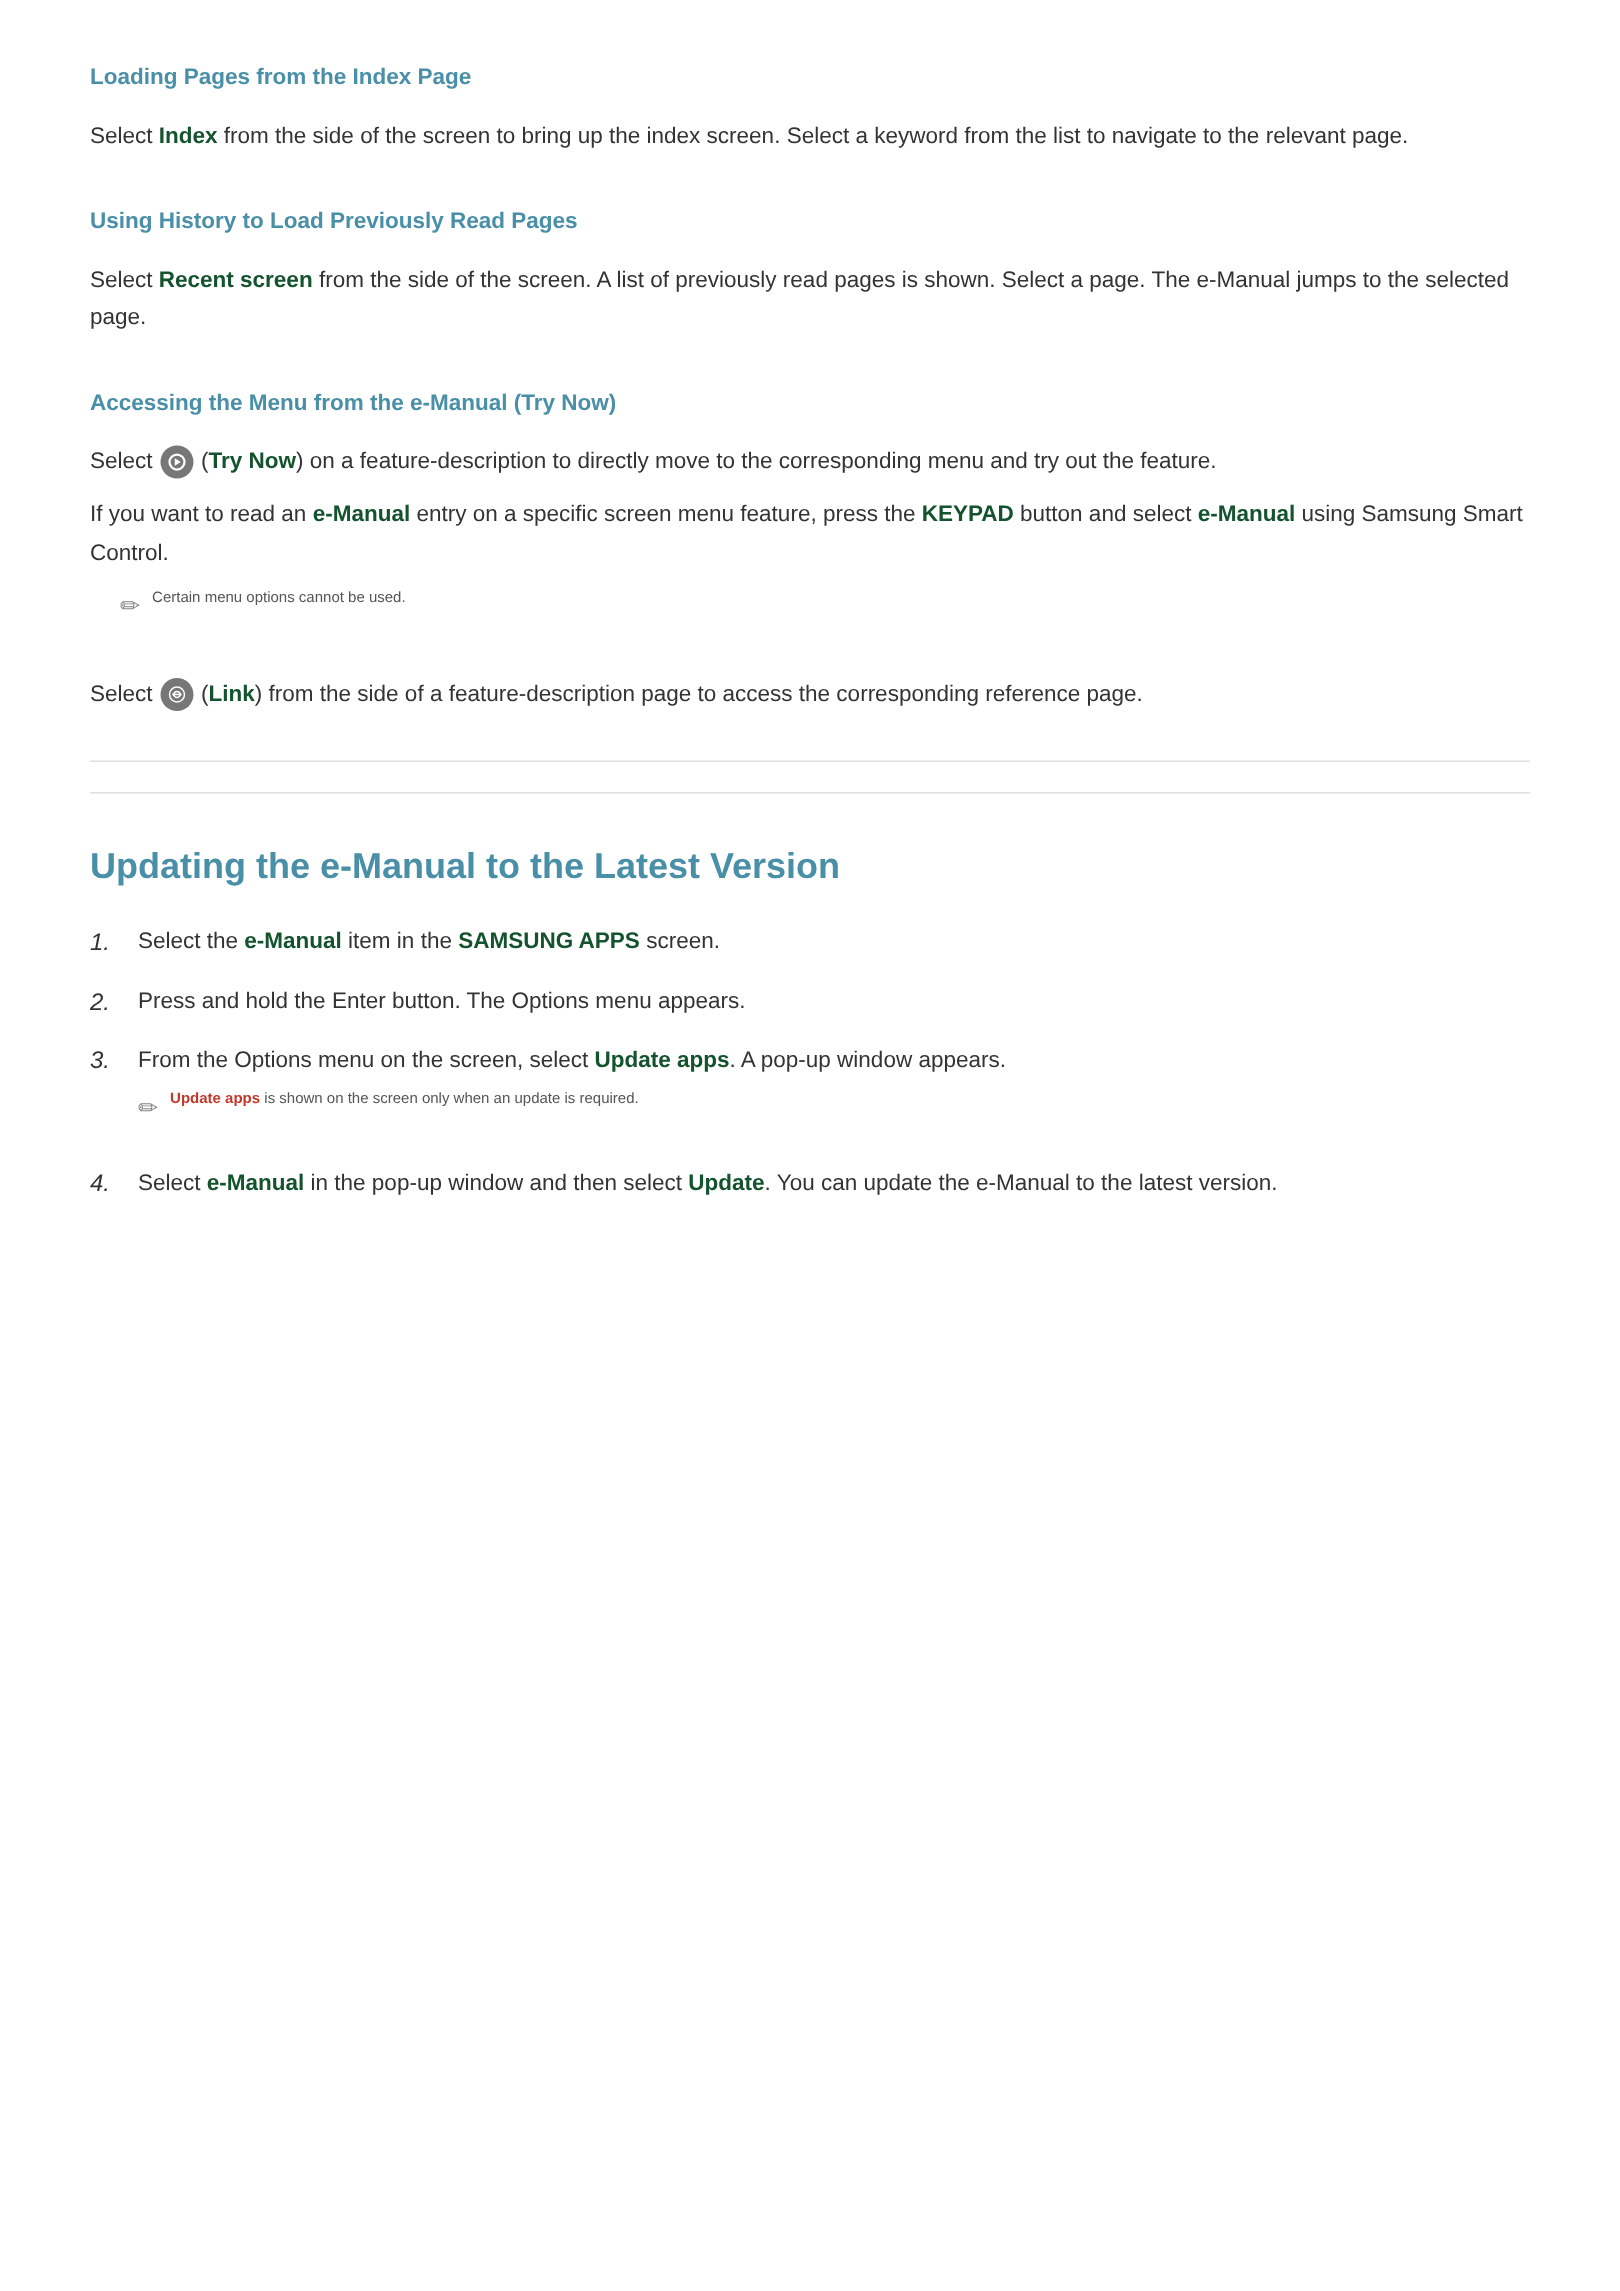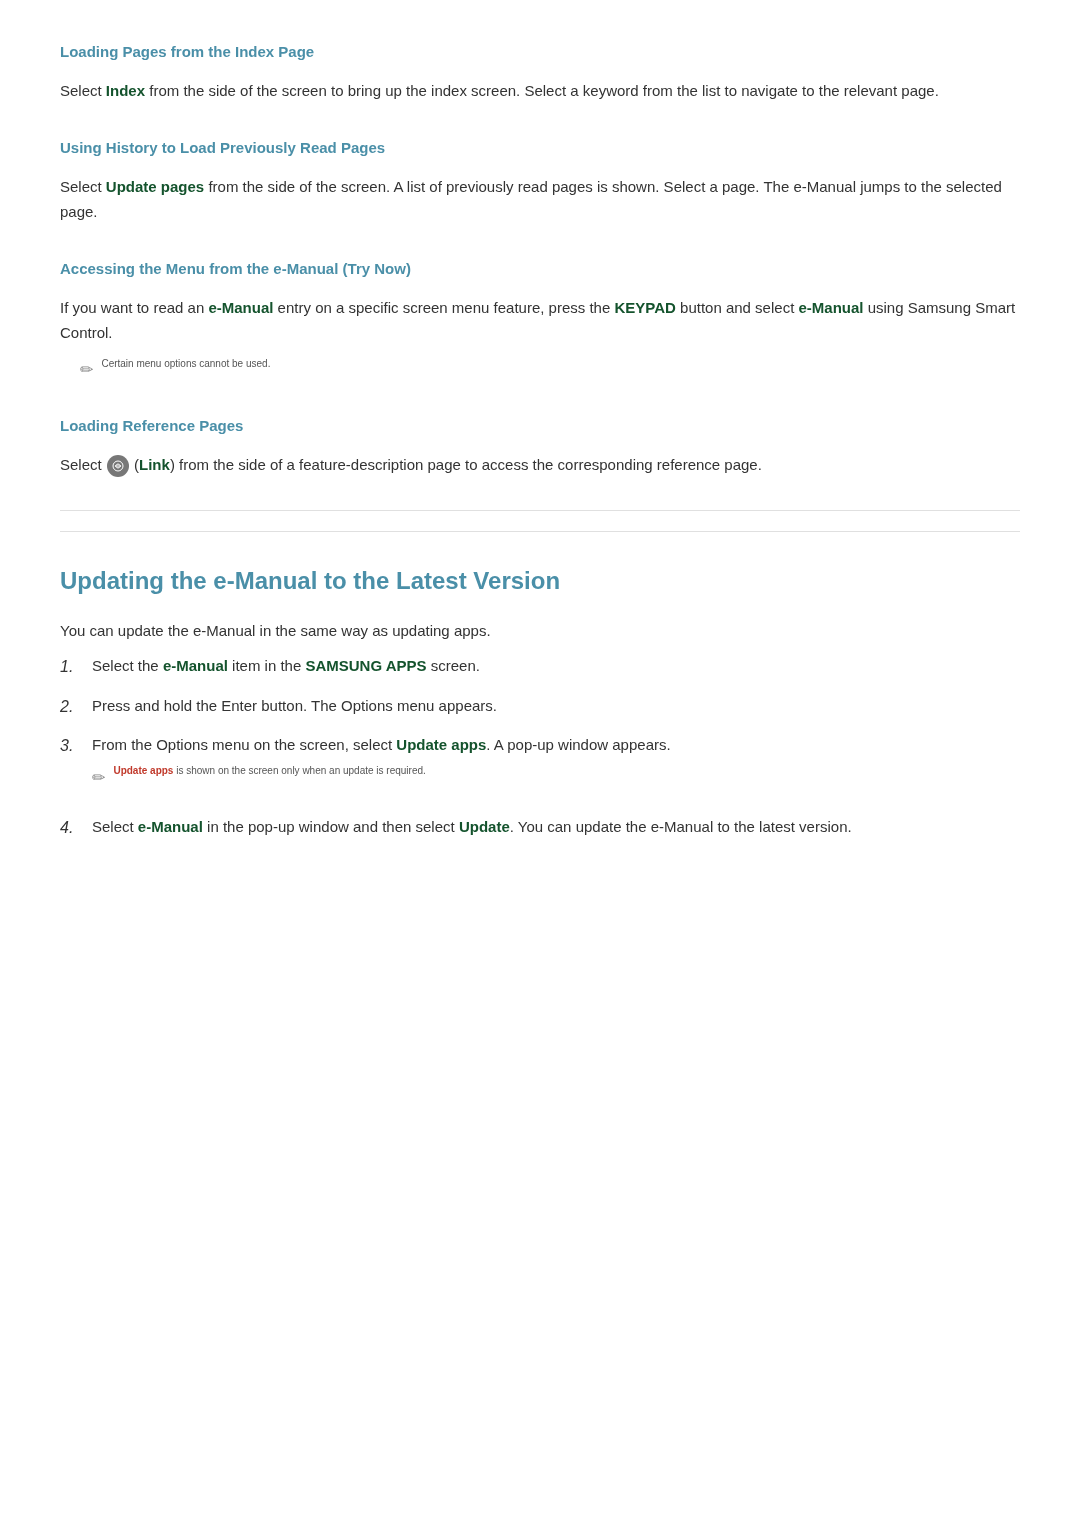--- a/index.html
+++ b/index.html
@@ -131,55 +131,63 @@
 <div class="section">
   <div class="section-title">Loading Pages from the Index Page</div>
   <p class="body-text">
     Select <span class="link-text">Index</span> from the side of the screen to bring up the index screen. Select a keyword from the list to navigate to the relevant page.
   </p>
 </div>
 
 <div class="section">
   <div class="section-title">Using History to Load Previously Read Pages</div>
   <p class="body-text">
-    Select <span class="link-text">Update pages</span> from the side of the screen. A list of previously read pages is shown. Select a page. The e-Manual jumps to the selected page.
+    Select <span class="link-text">Recent screen</span> from the side of the screen. A list of previously read pages is shown. Select a page. The e-Manual jumps to the selected page.
   </p>
 </div>
 
 <div class="section">
   <div class="section-title">Accessing the Menu from the e-Manual (Try Now)</div>
+  <p class="body-text">
+    Select
+    <span class="inline-icon">
+      <svg width="12" height="12" viewBox="0 0 12 12">
+        <circle cx="6" cy="6" r="5" fill="none" stroke="white" stroke-width="1.5"></circle>
+        <path d="M4.5 3.5 L8.5 6 L4.5 8.5 Z" fill="white"></path>
+      </svg>
+    </span>
+    (<span class="link-text">Try Now</span>) on a feature-description to directly move to the corresponding menu and try out the feature.
+  </p>
   <p class="body-text">
     If you want to read an <span class="link-text">e-Manual</span> entry on a specific screen menu feature, press the <span class="link-text">KEYPAD</span> button and select <span class="link-text">e-Manual</span> using Samsung Smart Control.
   </p>
   <div class="note-box">
     <span class="note-icon">✏</span>
     <span class="note-text">Certain menu options cannot be used.</span>
   </div>
 </div>
 
 <div class="section">
-  <div class="section-title">Loading Reference Pages</div>
   <p class="body-text">
     Select
     <span class="inline-icon">
       <svg width="12" height="12" viewBox="0 0 12 12">
         <circle cx="6" cy="6" r="5" fill="none" stroke="white" stroke-width="1"></circle>
         <path d="M3.5 6 Q4.5 4 6 4 Q7.5 4 8.5 6 Q7.5 8 6 8 Q4.5 8 3.5 6Z" fill="none" stroke="white" stroke-width="1"></path>
         <line x1="3" y1="6" x2="9" y2="6" stroke="white" stroke-width="1"></line>
       </svg>
     </span>
     (<span class="link-text">Link</span>) from the side of a feature-description page to access the corresponding reference page.
   </p>
 </div>
 
 <hr class="divider">
 
 <div class="section">
   <div class="section-title-large">Updating the e-Manual to the Latest Version</div>
-  <p class="body-text">You can update the e-Manual in the same way as updating apps.</p>
 
   <ol class="ordered-list">
 
     <li>
       <span class="list-number">1.</span>
       <span class="list-content">
         Select the <span class="link-text">e-Manual</span> item in the <span class="link-text">SAMSUNG APPS</span> screen.
       </span>
     </li>
 

